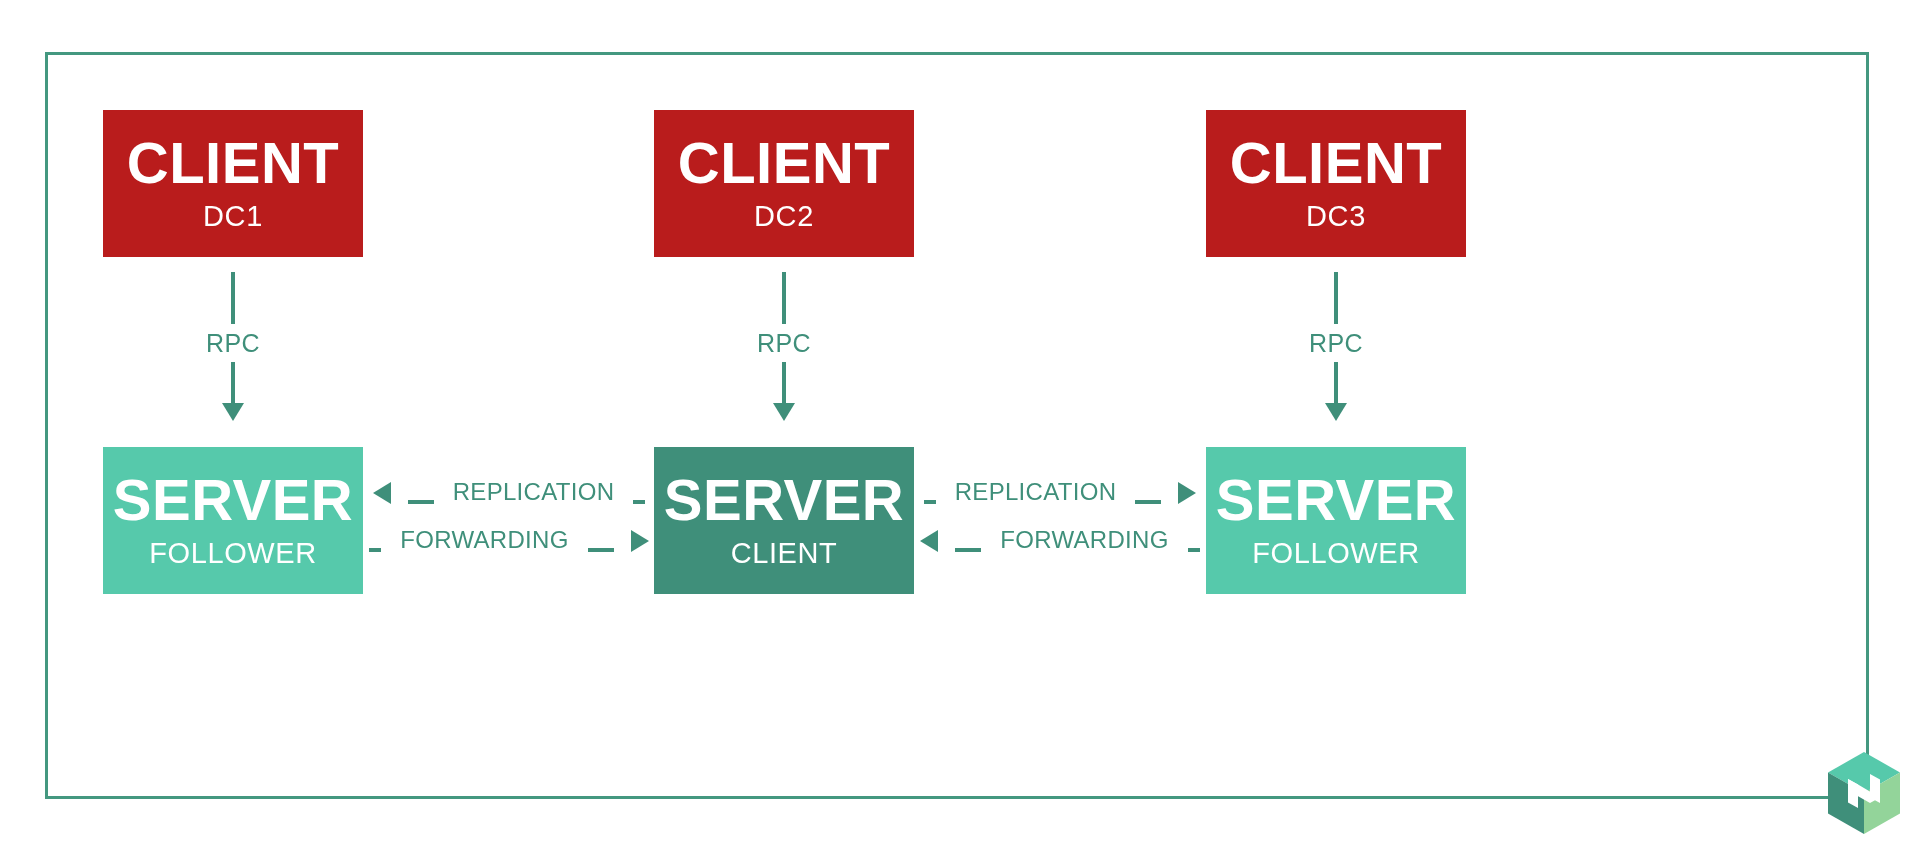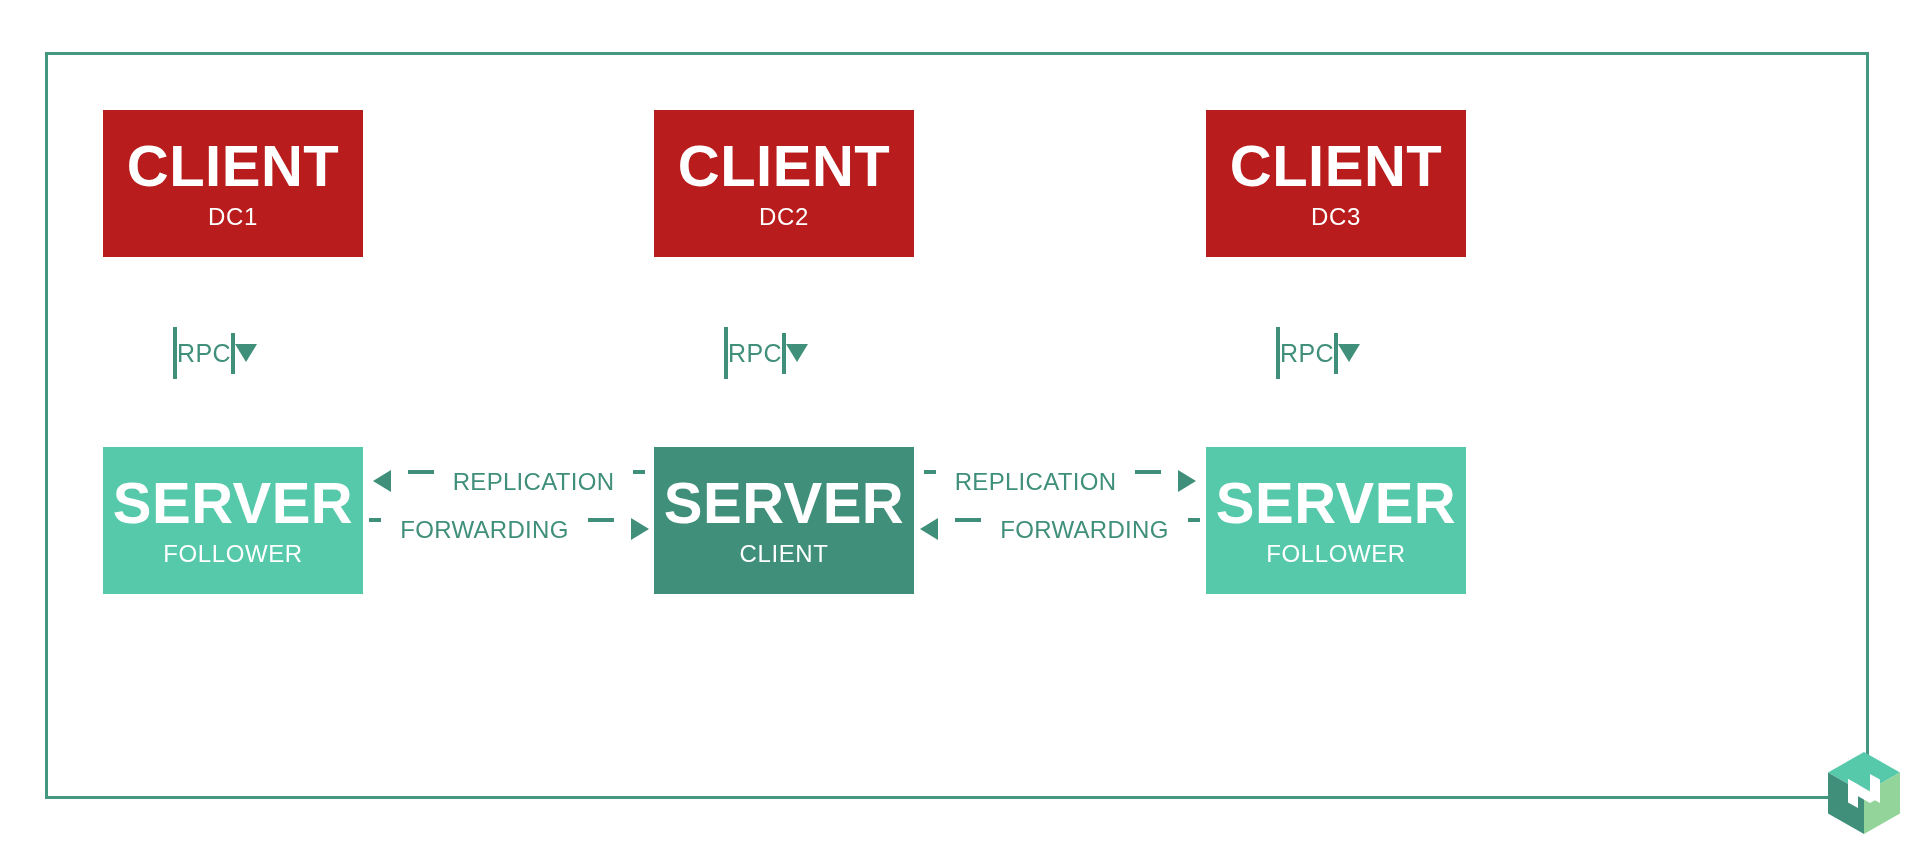--- a/index.html
+++ b/index.html
@@ -46,21 +46,21 @@
     user-select: none;
   }
   .node .title {
     font-size: 58px;
     font-weight: 700;
     letter-spacing: 0.5px;
     line-height: 1.0;
     color: #ffffff;
   }
   .node .sub {
-    font-size: 24px;
+    font-size: 29px;
     font-weight: 400;
     letter-spacing: 0.6px;
     margin-top: 8px;
     color: #ffffff;
   }
 
   .client { background: #b91c1c; text-align: center; }
   .server-follower { background: #56c9ab; }
   .server-leader { background: #3f8f7a; }
 
@@ -74,21 +74,21 @@
   .server-2 { left: 654px; top: 447px; width: 260px; height: 147px; }
   .server-3 { left: 1206px; top: 447px; width: 260px; height: 147px; }
 
   
   .rpc {
     position: absolute;
     width: 120px;
     top: 272px;
     height: 162px;
     display: flex;
-    flex-direction: row;
+    flex-direction: column;
     align-items: center;
   }
   .rpc-1 { left: 173px; }
   .rpc-2 { left: 724px; }
   .rpc-3 { left: 1276px; }
 
   .rpc .seg-top {
     width: 4px;
     height: 52px;
     background: #3f8f7a;
@@ -119,21 +119,21 @@
     display: flex;
     flex-direction: column;
     justify-content: center;
     gap: 14px;
   }
   .hgroup-left  { left: 384px;  top: 470px; width: 250px; }
   .hgroup-right { left: 934px;  top: 470px; width: 252px; }
 
   .hline {
     display: flex;
-    align-items: flex-start;
+    align-items: flex-end;
     justify-content: center;
     height: 34px;
     gap: 17px;
   }
   .hline .lbl {
     font-size: 24px;
     color: #3f8f7a;
     white-space: nowrap;
     letter-spacing: 0.3px;
     line-height: 1;

